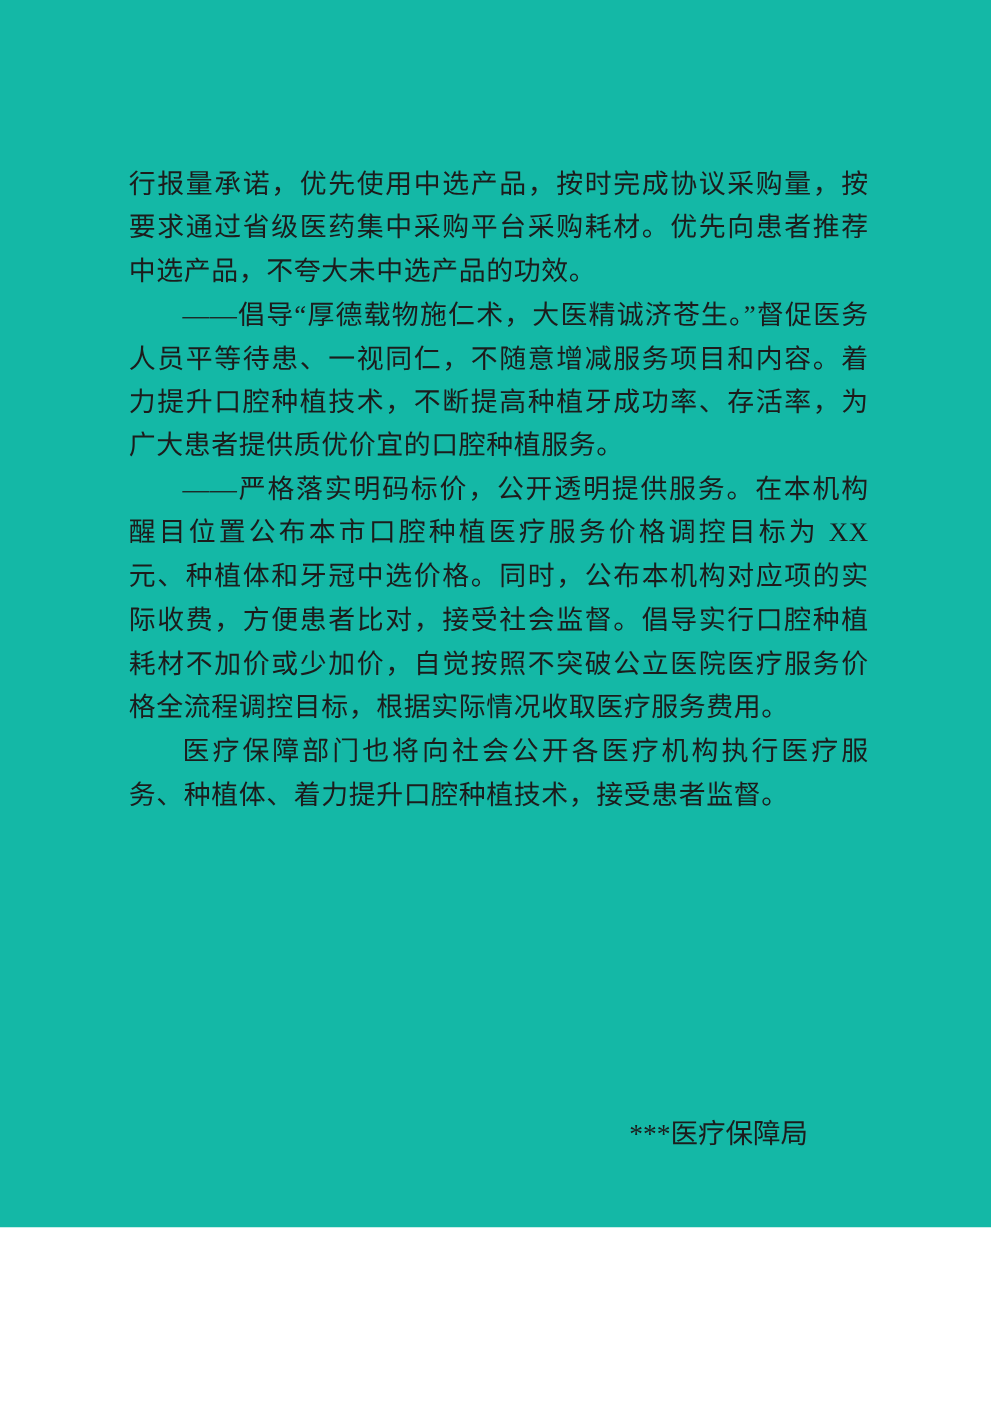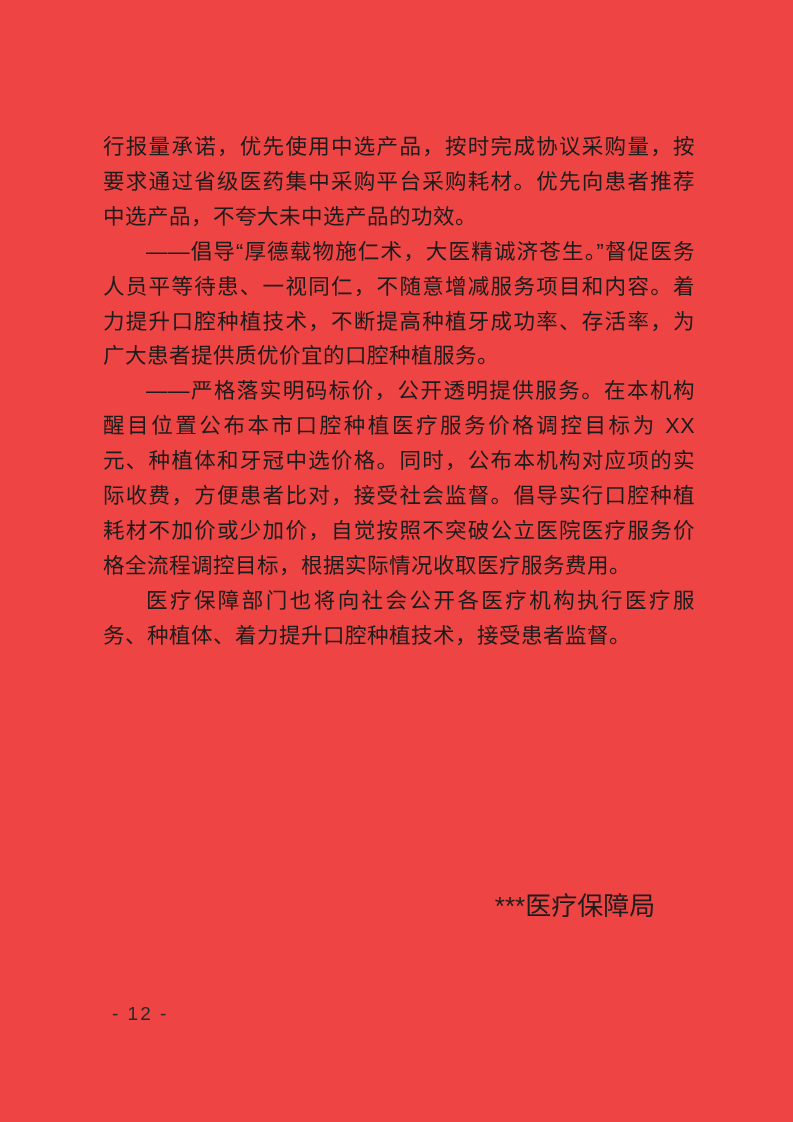--- a/index.html
+++ b/index.html
@@ -3,24 +3,24 @@
 <meta charset="utf-8">
 <style>
   html, body {
     margin: 0;
     padding: 0;
     background: #ffffff;
   }
   .page {
     position: relative;
     width: 793px;
-    height: 1122px;
-    background: #ef4444;
+    height: 982px;
+    background: #14b8a6;
     overflow: hidden;
-    font-family: Liberation Sans, sans-serif;
+    font-family: Liberation Serif, serif;
     color: #1c1c1c;
   }
   .body-text {
     position: absolute;
     left: 103px;
     top: 130px;
     width: 592px;
     font-size: 21.5px;
     line-height: 34.9px;
     text-align: justify;
@@ -33,21 +33,21 @@
   }
   .body-text p.indent {
     text-indent: 2em;
   }
   .signature-block {
     position: absolute;
     left: 440px;
     top: 889px;
     width: 270px;
     text-align: center;
-    font-size: 26px;
+    font-size: 22px;
     line-height: 35px;
     white-space: nowrap;
   }
   .page-footer {
     position: absolute;
     left: 112px;
     top: 1003px;
     font-size: 19px;
     letter-spacing: 2px;
     color: #2a2a2a;

